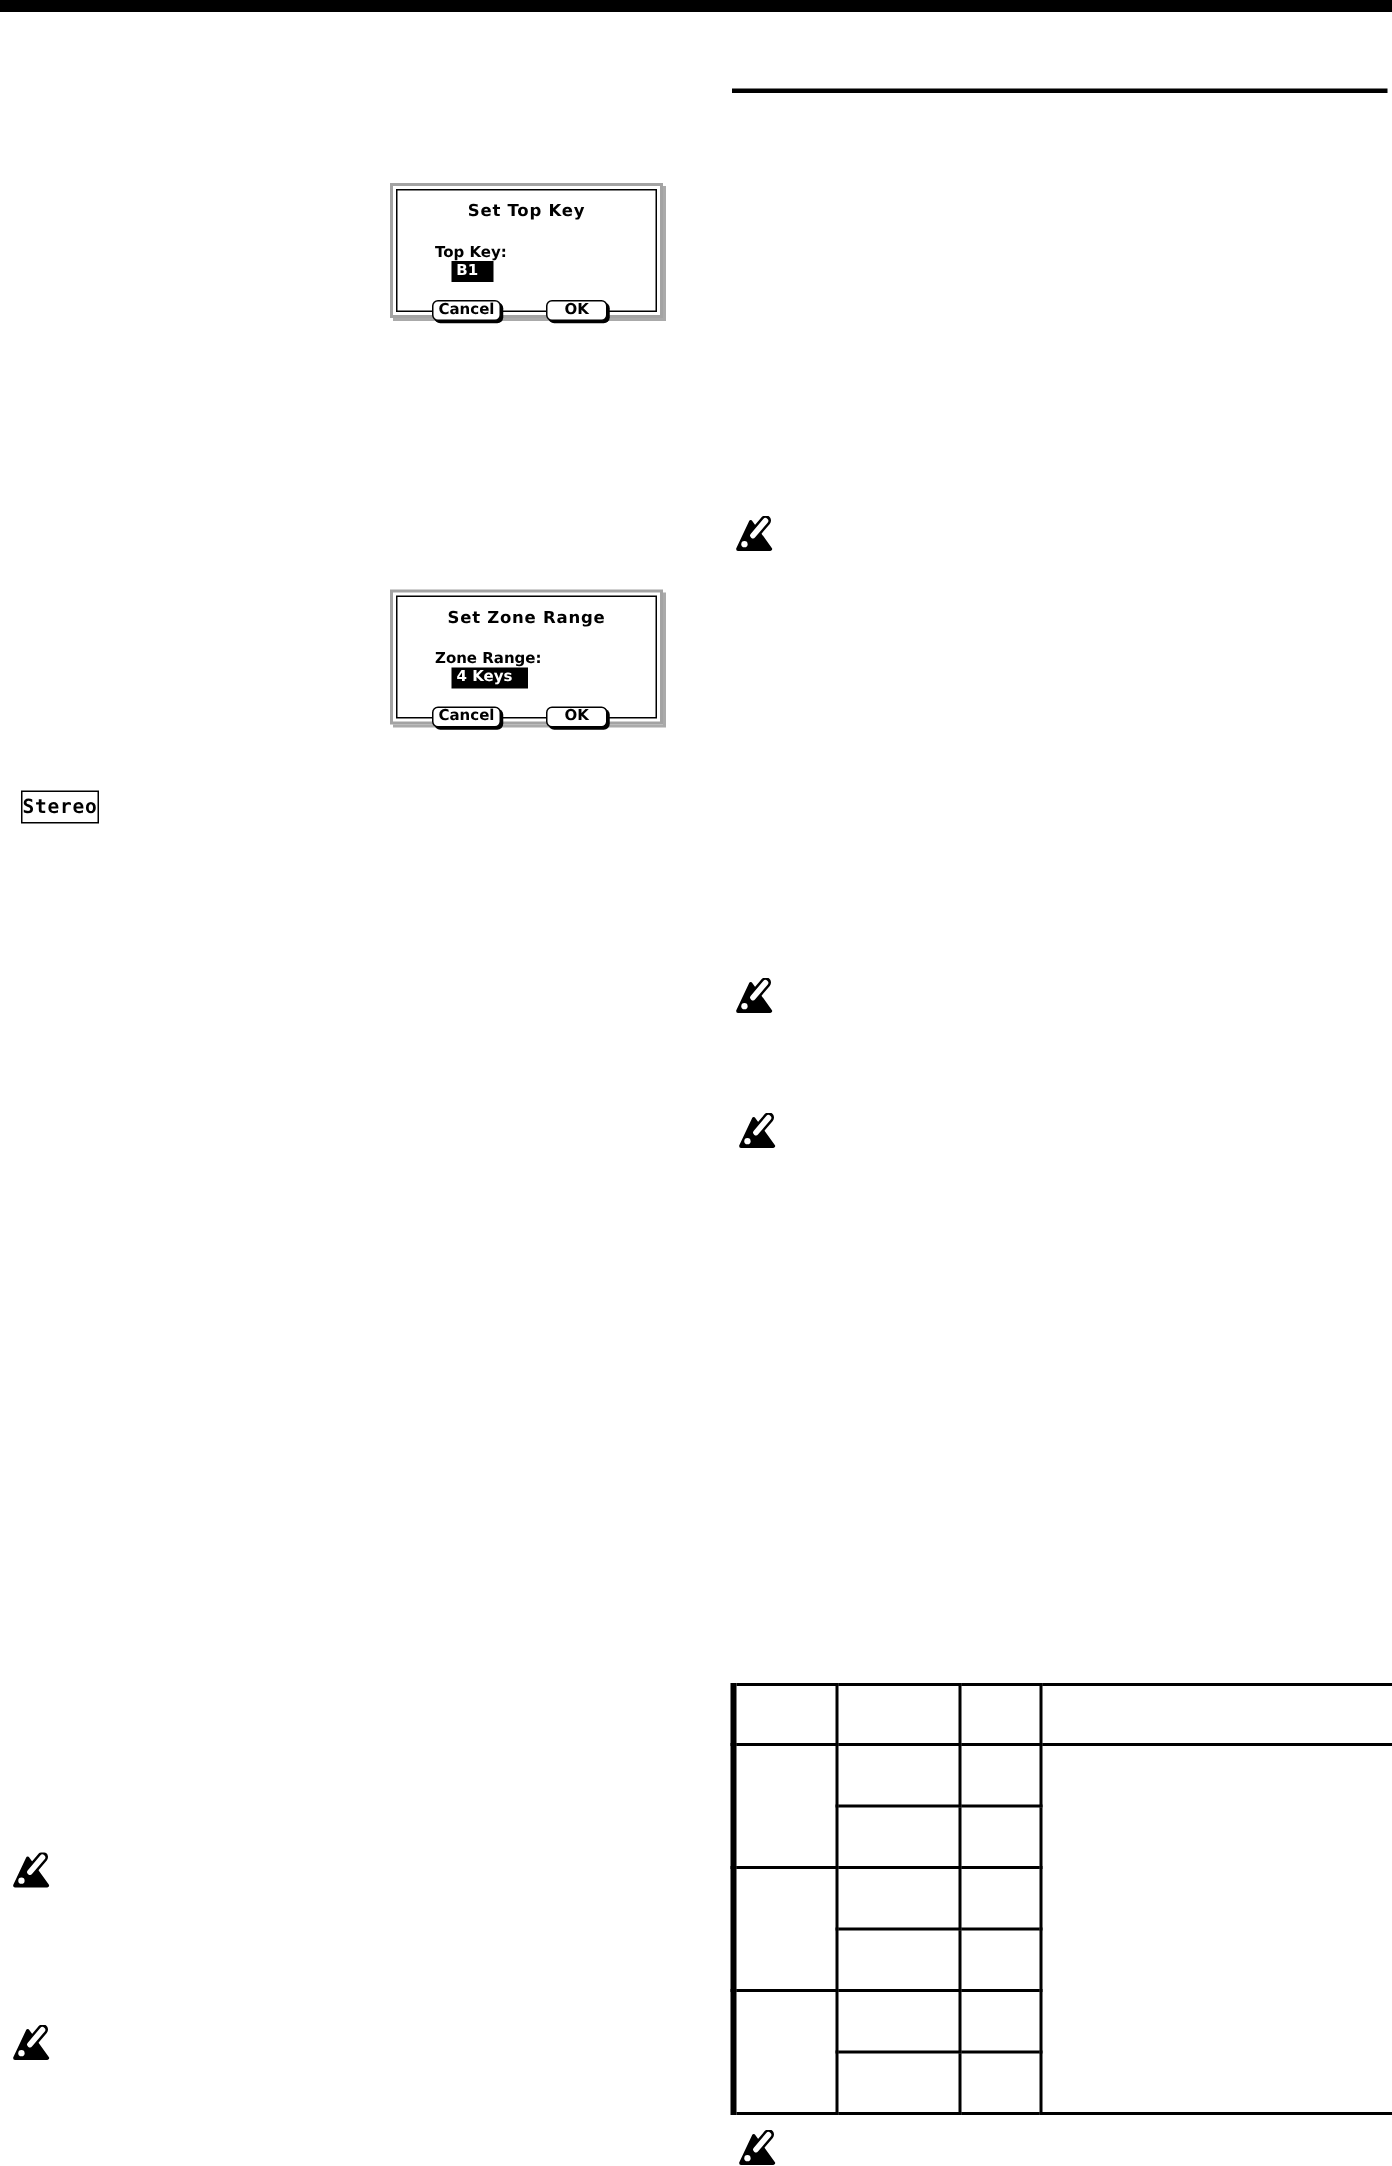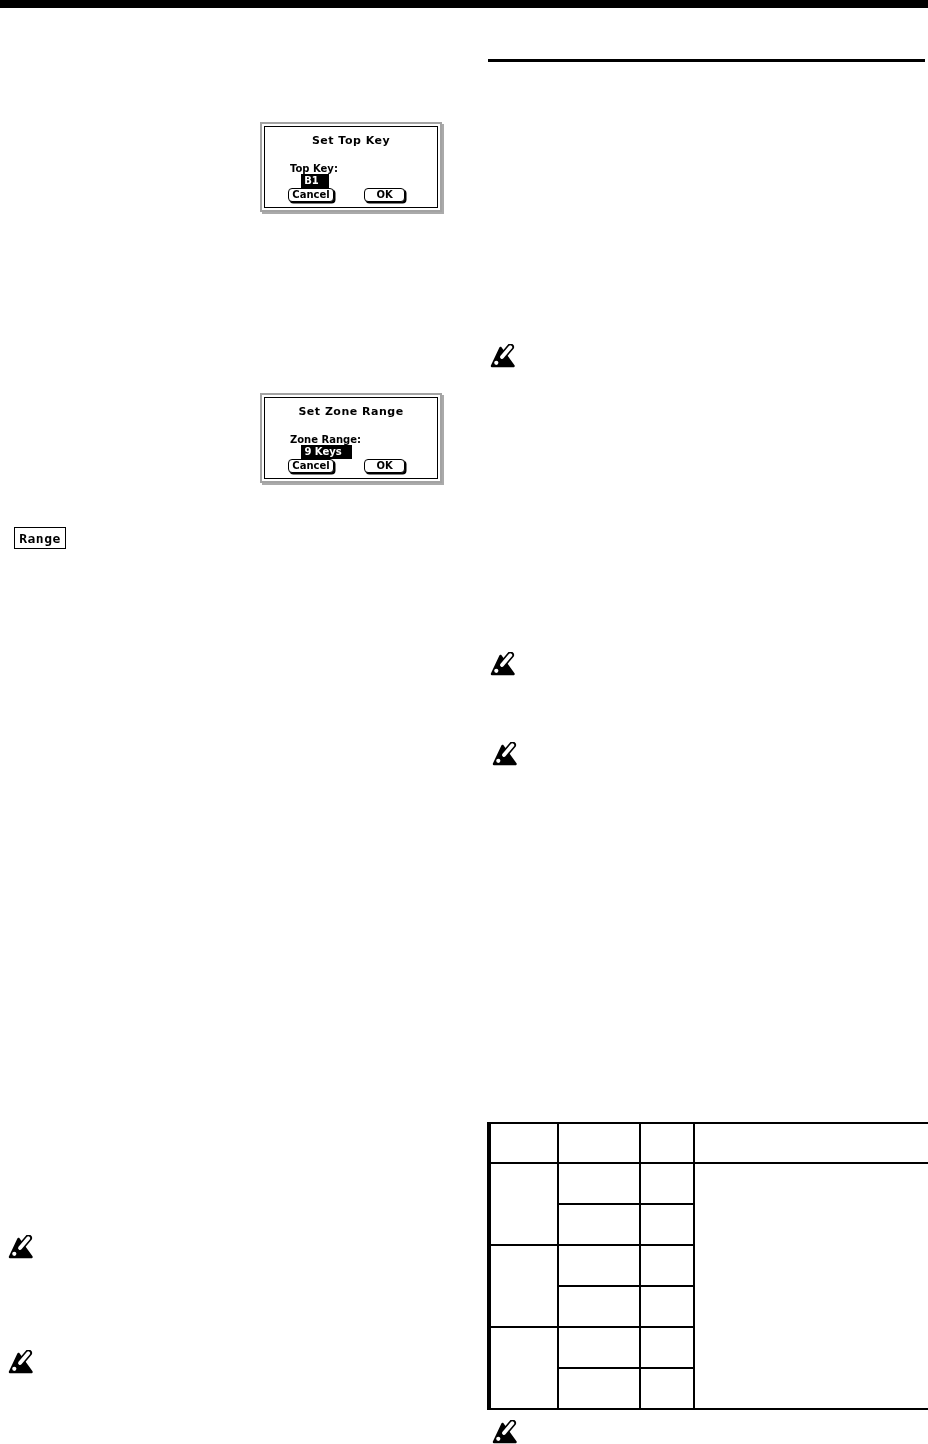--- a/index.html
+++ b/index.html
@@ -23,21 +23,21 @@
   }
   .dialog-field{
     position:absolute;left:28px;top:39px;font-size:10px;font-weight:bold;
     white-space:nowrap;display:flex;align-items:center;flex-direction:column;
   }
   .dialog-value{
     display:inline-block;background:#000;color:#fff;margin-left:2px;
     padding:1px 10px 2px 3px;min-width:14px;font-size:10px;font-weight:bold;
   }
   .dialog-btn{
-    position:absolute;top:64px;height:14px;background:#fff;border:1.5px solid #000;
+    position:absolute;top:76px;height:14px;background:#fff;border:1.5px solid #000;
     border-radius:4px;box-shadow:1.5px 1.5px 0 #000;box-sizing:border-box;
     font-size:10px;font-weight:bold;font-family:"DejaVu Sans",sans-serif;
     text-align:center;line-height:10px;padding:0;cursor:pointer;
   }
   .btn-cancel{left:26px;width:46px;}
   .btn-ok{left:102px;width:41px;}
 
   
   .stereo-chip{
     position:absolute;left:14px;top:527px;width:52px;height:22px;
@@ -77,27 +77,27 @@
     </div>
     <button class="dialog-btn btn-cancel">Cancel</button>
     <button class="dialog-btn btn-ok">OK</button>
   </div>
 
   <div class="dialog" style="left:260px;top:393px;">
     <div class="dialog-inner"></div>
     <div class="dialog-title">Set Zone Range</div>
     <div class="dialog-field">
       <span>Zone Range:</span>
-      <span class="dialog-value">9 Keys</span>
+      <span class="dialog-value">4 Keys</span>
     </div>
     <button class="dialog-btn btn-cancel">Cancel</button>
     <button class="dialog-btn btn-ok">OK</button>
   </div>
 
-  <div class="stereo-chip">Range</div>
+  <div class="stereo-chip">Stereo</div>
 
   <span class="note-icon" style="left:490px;top:344px;">
     <svg width="26" height="24" viewBox="0 0 26 24">
       <line x1="20.5" y1="3" x2="12" y2="13" stroke="#000" stroke-width="7" stroke-linecap="round"></line>
       <path d="M2 22 L10.5 4 L23.5 22 Z" fill="#000" stroke="#000" stroke-width="2.5" stroke-linejoin="round"></path>
       <line x1="20.3" y1="3.2" x2="12" y2="13" stroke="#fff" stroke-width="3.8" stroke-linecap="round"></line>
       <circle cx="6.3" cy="18.8" r="2.1" fill="#fff"></circle>
     </svg>
   </span>
   <span class="note-icon" style="left:490px;top:652px;">

